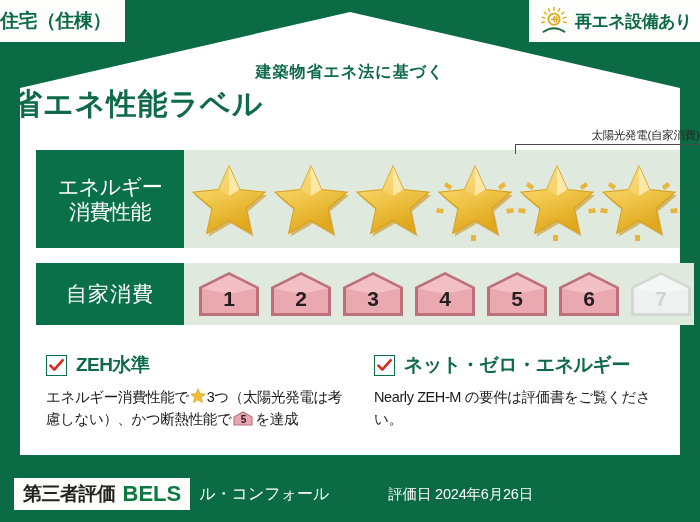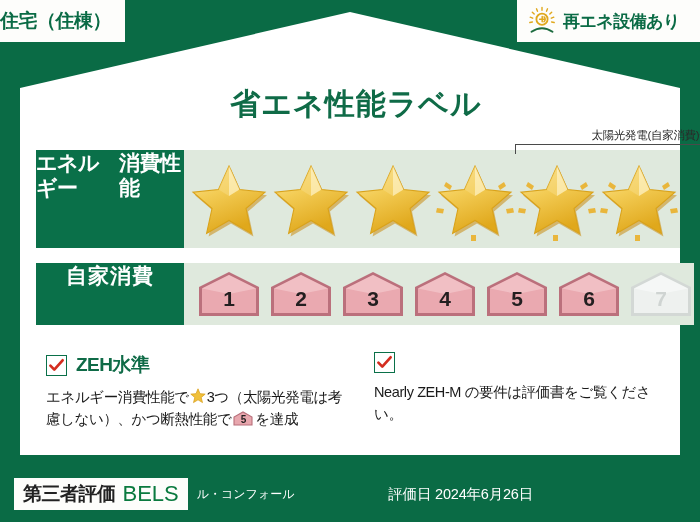--- a/index.html
+++ b/index.html
@@ -29,49 +29,49 @@
     font-size:19px;font-weight:bold;color:#0a6b45;
     letter-spacing:-0.5px;
     box-sizing:border-box;
   }
   
   .tag-renew{
     position:absolute;right:0;top:0;
     height:42px;
     background:#fdfdfb;
     display:flex;align-items:center;
-    padding:0 20px 0 10px;
+    padding:0 8px 0 10px;
     box-sizing:border-box;
   }
   .tag-renew .rlabel{
     font-size:17px;font-weight:bold;color:#0a6b45;
     letter-spacing:-0.5px;margin-left:6px;
   }
   .sun-icon{width:30px;height:30px;display:block;}
   
   .title-sub{
     position:absolute;left:0;right:0;top:62px;
     text-align:center;font-size:16px;font-weight:bold;
     color:#0f6b47;letter-spacing:1px;
   }
   .title-main{
     position:absolute;left:12px;right:0;top:84px;
-    text-align:center;font-size:30px;font-weight:bold;
+    font-size:30px;font-weight:bold;
     color:#0f6b47;letter-spacing:1px;
   }
   
   .row{
     position:absolute;display:flex;align-items:stretch;
   }
   .row-energy{left:36px;top:150px;width:628px;height:98px;}
   .row-insul{left:36px;top:263px;width:628px;height:62px;}
   .row-key{
     width:148px;background:#0a7049;
-    display:flex;flex-direction:row;justify-content:center;
-    color:#ffffff;font-weight:bold;line-height:1.2;
+    display:flex;flex-direction:column;align-items:center;justify-content:center;
+    color:#ffffff;font-weight:normal;line-height:1.2;
     flex:0 0 148px;
   }
   .row-energy .row-key{font-size:21px;letter-spacing:-0.5px;}
   .row-insul .row-key{font-size:21px;letter-spacing:1px;}
   .row-val{
     flex:1;background:#dfe9dd;
     display:flex;align-items:center;position:relative;
   }
   .row-energy .row-val{padding-left:4px;}
   .row-insul .row-val{padding-left:12px;gap:6px;}
@@ -136,23 +136,23 @@
   .footer{
     position:absolute;left:0;bottom:0;width:553px;height:56px;
     background:#0a6b45;display:flex;align-items:center;
   }
   .bels{
     margin-left:14px;height:32px;background:#fdfdfb;
     display:flex;align-items:center;padding:0 9px;
     box-sizing:border-box;
   }
   .bels .b1{font-size:19px;font-weight:bold;color:#222;letter-spacing:-0.5px;}
-  .bels .b2{font-size:22px;font-weight:normal;color:#0a7a3f;margin-left:7px;letter-spacing:0px;}
+  .bels .b2{font-size:22px;font-weight:bold;color:#0a7a3f;margin-left:7px;letter-spacing:0px;}
   .bldg-name{
-    margin-left:9px;color:#ffffff;font-size:12px;letter-spacing:0px;
+    margin-left:9px;color:#ffffff;font-size:16px;letter-spacing:0px;
   }
   .eval-date{
     margin-left:auto;margin-right:20px;color:#ffffff;font-size:14.5px;
     letter-spacing:-0.2px;
   }
 </style>
 </head>
 <body>
 
 <div id="label">
@@ -178,20 +178,21 @@
           <line x1="27.2" y1="16.5" x2="24.6" y2="16.0"></line>
         </g>
         <circle cx="15" cy="13.2" r="5.6" fill="none" stroke="#e0a81c" stroke-width="1.8"></circle>
         <path d="M12.6 13.2 h4.4 M15.2 10.6 v5.2 M17.0 10.9 a3.0 3.0 0 0 1 0 4.8" stroke="#e0a81c" stroke-width="1.5" fill="none" stroke-linecap="round"></path>
         <path d="M4.5 25.8 Q15 18.6 25.5 25.8" fill="none" stroke="#1c6b3f" stroke-width="2" stroke-linecap="round"></path>
       </svg>
     </span>
     <span class="rlabel">再エネ設備あり</span>
   </div>
 
+  <div class="title-sub">建築物省エネ法に基づく</div>
   <div class="title-main">省エネ性能ラベル</div>
 
   <div class="row row-energy">
     <div class="row-key">
       <span>エネルギー</span>
       <span>消費性能</span>
     </div>
     <div class="row-val">
       <div class="solar-note">太陽光発電(自家消費)分</div>
       <div class="solar-bracket"></div>
@@ -389,20 +390,21 @@
       </div>
     </div>
 
     <div class="check-col right">
       <div class="check-head">
         <span class="chk">
           <svg viewBox="0 0 17 17">
               <path d="M2.4 8.6 L6.3 12.6 L14.6 3.3" fill="none" stroke="#d42d1f" stroke-width="2.7" stroke-linecap="round" stroke-linejoin="round"></path>
             </svg>
         </span>
+        <span class="check-title">ネット・ゼロ・エネルギー</span>
       </div>
       <div class="check-body">Nearly ZEH-M の要件は評価書をご覧ください。</div>
     </div>
 
   </div>
 
   <div class="footer">
     <div class="bels">
       <span class="b1">第三者評価</span>
       <span class="b2">BELS</span>

